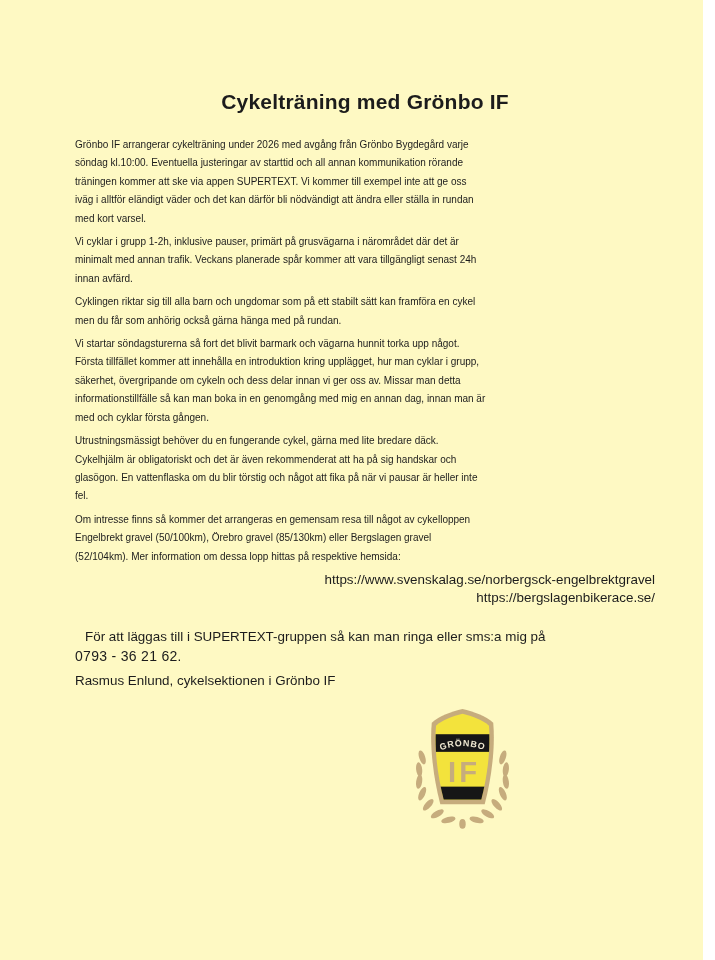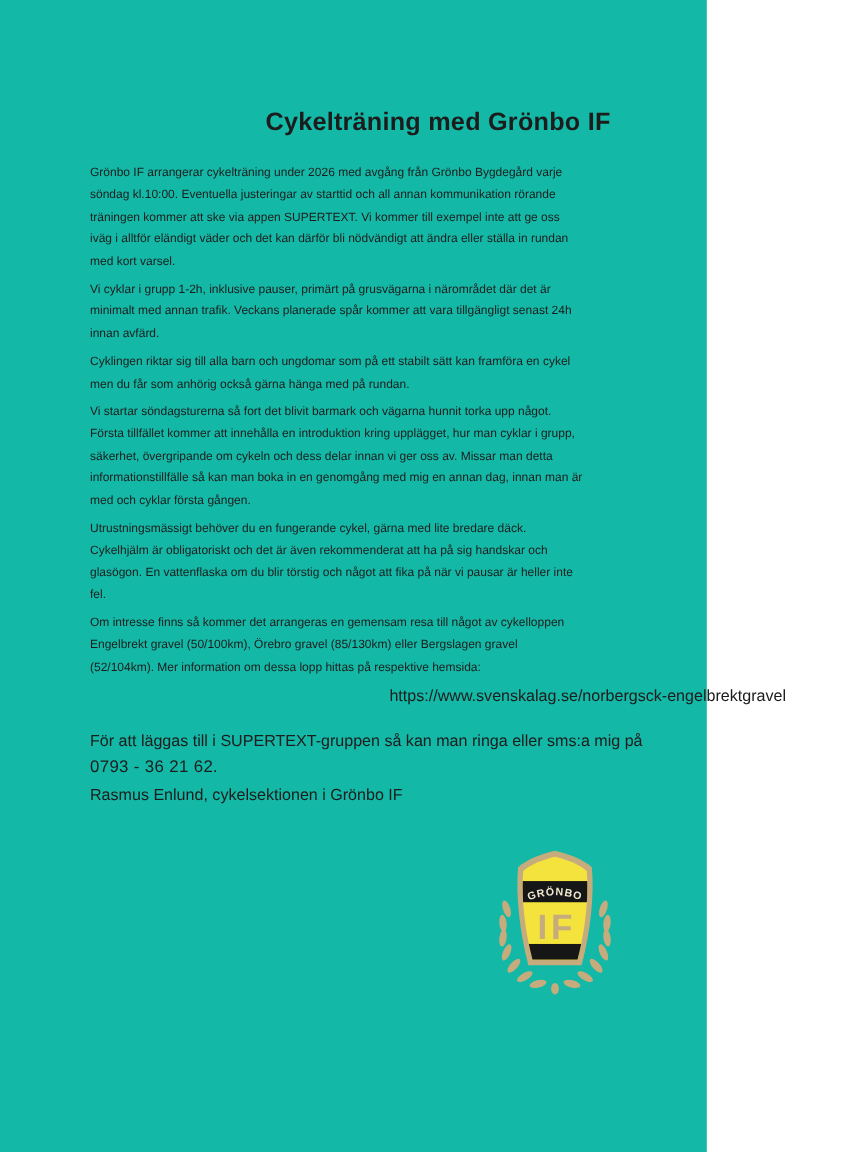--- a/index.html
+++ b/index.html
@@ -5,22 +5,22 @@
   html, body { margin: 0; padding: 0; }
   body {
     width: 715px; height: 960px;
     background: #ffffff;
     font-family: "Liberation Sans", "DejaVu Sans", sans-serif;
     color: #1c1c1c;
     overflow: hidden;
   }
   .page {
     position: relative;
-    width: 589px; height: 960px;
-    background: #14b8a6;
+    width: 703px; height: 960px;
+    background: #fef9c3;
   }
   .content {
     position: absolute;
     left: 75px; top: 0;
     width: 580px;
     padding-top: 90px;
   }
   .doc-title {
     font-size: 21px;
     font-weight: bold;
@@ -40,20 +40,21 @@
     font-size: 13.4px;
     line-height: 18.4px;
     white-space: pre;
     text-align: right;
   }
   .contact { margin: 0 0 5px 0; }
   .contact-intro, .contact-outro {
     font-size: 13.4px;
     line-height: 18.4px;
     white-space: pre-line;
+    margin-left: 10px;
   }
   .phone-line {
     font-size: 13.4px;
     line-height: 21px;
   }
   .phone {
     font-size: 14px;
     font-weight: normal;
     letter-spacing: 0.3px;
   }
@@ -91,20 +92,21 @@
     <div class="para">Utrustningsmässigt behöver du en fungerande cykel, gärna med lite bredare däck.
 Cykelhjälm är obligatoriskt och det är även rekommenderat att ha på sig handskar och
 glasögon. En vattenflaska om du blir törstig och något att fika på när vi pausar är heller inte
 fel.</div>
     <div class="para">Om intresse finns så kommer det arrangeras en gemensam resa till något av cykelloppen
 Engelbrekt gravel (50/100km), Örebro gravel (85/130km) eller Bergslagen gravel
 (52/104km). Mer information om dessa lopp hittas på respektive hemsida:</div>
 
     <div class="links">
       <div class="link-line">https://www.svenskalag.se/norbergsck-engelbrektgravel</div>
+      <div class="link-line">https://bergslagenbikerace.se/</div>
     </div>
 
     <div class="contact">
       <div class="contact-intro">För att läggas till i SUPERTEXT-gruppen så kan man ringa eller sms:a mig på</div>
       <div class="phone-line"><span class="phone">0793 - 36 21 62</span><span>.</span></div>
     </div>
 
     <div class="signoff">
       <div>Rasmus Enlund, cykelsektionen i Grönbo IF</div>
     </div>

